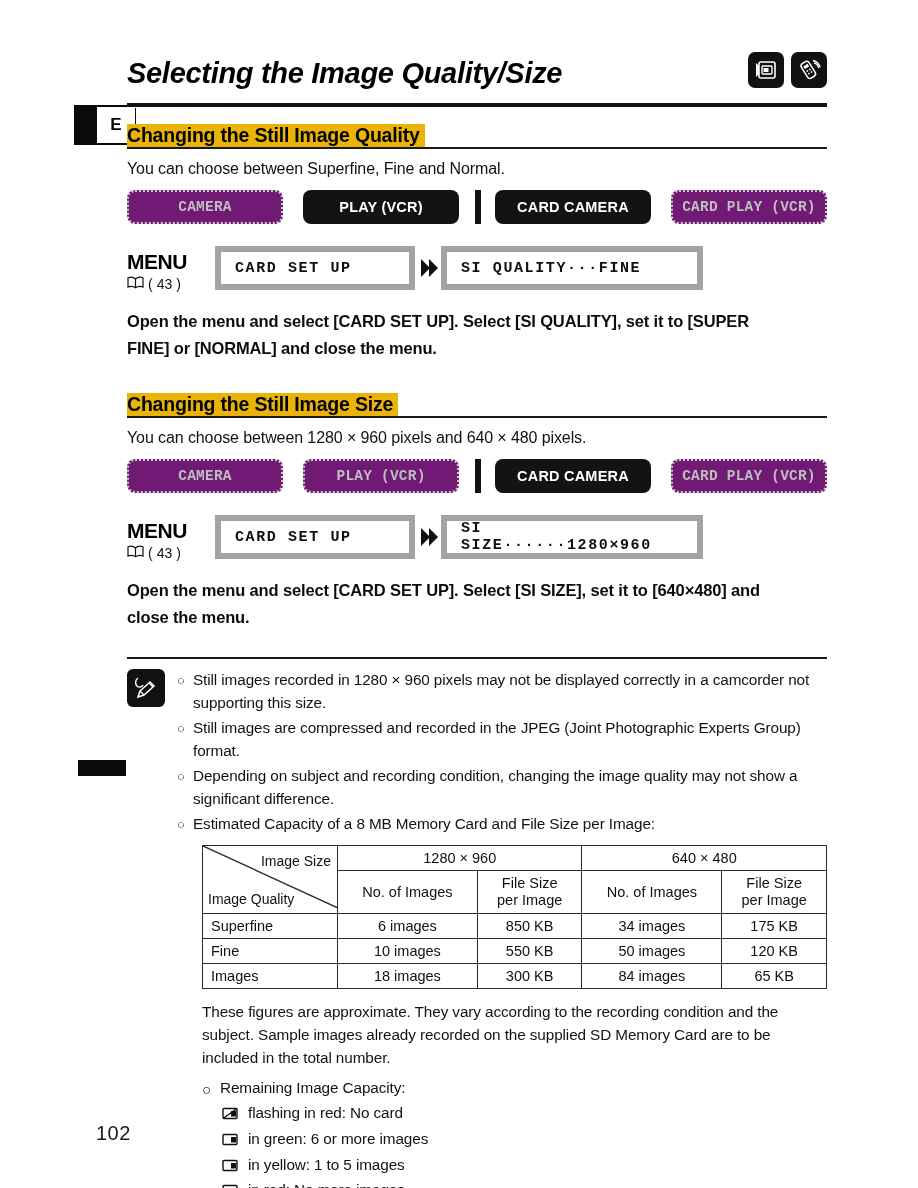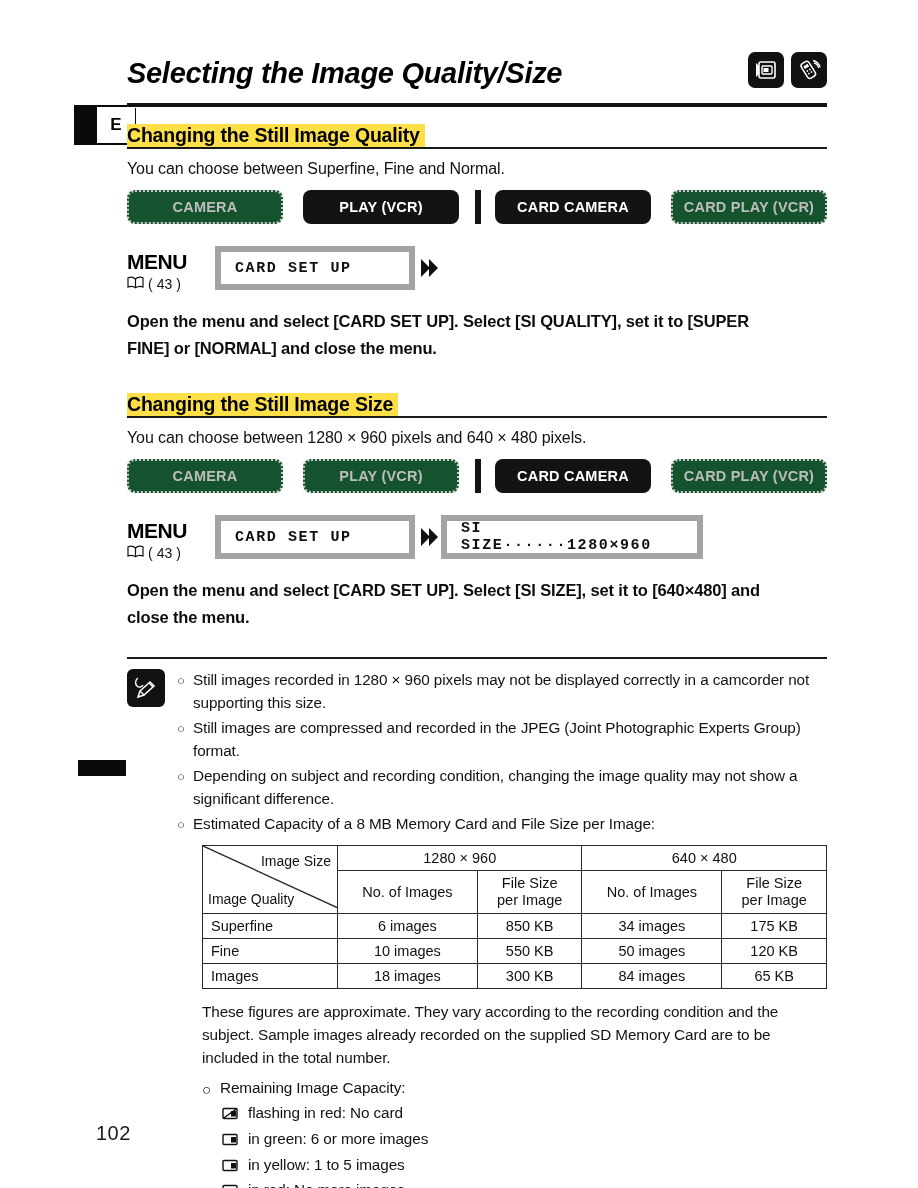--- a/index.html
+++ b/index.html
@@ -51,39 +51,39 @@
     height: 5px; background: #111; width: 700px; margin-top: 1px;
     border-bottom: 1px solid #fff;
   }
 
   
   .section-h {
     margin-top: 16px; position: relative;
     font-size: 19.5px; font-weight: bold; color: #000;
     letter-spacing: -.2px; padding-bottom: 4px;
   }
-  .section-h .htext { display: inline-block; background: #fde047; position: relative; z-index: 2; padding-right: 5px;}
+  .section-h .htext { display: inline-block; background: #eab308; position: relative; z-index: 2; padding-right: 5px;}
   .section-h::after {
     content: ""; position: absolute; left: 0; right: 0; bottom: 2px;
     border-bottom: 2px solid #1a1a1a; z-index: 1;
   }
   .lead {
     margin-top: 9px; font-size: 16px; color: #111; letter-spacing: -.1px;
   }
 
   
   .modes { display: flex; align-items: center; margin-top: 12px; }
   .mode {
     height: 34px; border-radius: 8px;
     display: flex; align-items: center; justify-content: center;
     font-size: 14.5px; font-weight: bold; letter-spacing: .2px;
     white-space: nowrap;
   }
   .mode.on  { background: #131313; color: #ffffff; }
-  .mode.off { background: #14532d; color: #bdbdbd; border: 2px dotted #c9c9c9; }
+  .mode.off { background: #701a75; color: #bdbdbd; border: 2px dotted #c9c9c9; font-family: Liberation Mono, monospace; }
   .mode.m1 { width: 158px; }
   .mode.m2 { width: 158px; margin-left: 20px; }
   .mode.m3 { width: 158px; margin-left: 14px; }
   .mode.m4 { width: 158px; margin-left: 20px; }
   .mode-sep { width: 6px; height: 34px; background: #131313; margin-left: 16px; }
 
   
   .menu-row { display: flex; align-items: flex-start; margin-top: 22px; }
   .menu-label { width: 88px; padding-top: 4px; }
   .menu-word { font-size: 21px; font-weight: bold; letter-spacing: -.5px; color: #000; }
@@ -215,20 +215,21 @@
             <span>)</span>
         </div>
       </div>
       <div class="lcd a">CARD SET UP</div>
       <div class="arrow-sep">
         <svg width="20" height="22" viewBox="0 0 20 22">
           <path d="M3 2 L3 20 L12 11 Z" fill="#111"></path>
           <path d="M11 2 L11 20 L20 11 Z" fill="#111"></path>
         </svg>
       </div>
+      <div class="lcd b">SI QUALITY···FINE</div>
     </div>
 
     <div class="para-bold">Open the menu and select [CARD SET UP]. Select [SI QUALITY], set it to [SUPER FINE] or [NORMAL] and close the menu.</div>
 
     <div class="section-h" style="margin-top:32px">
       <span class="htext">Changing the Still Image Size</span>
     </div>
     <div class="lead">You can choose between 1280 × 960 pixels and 640 × 480 pixels.</div>
 
     <div class="modes">

